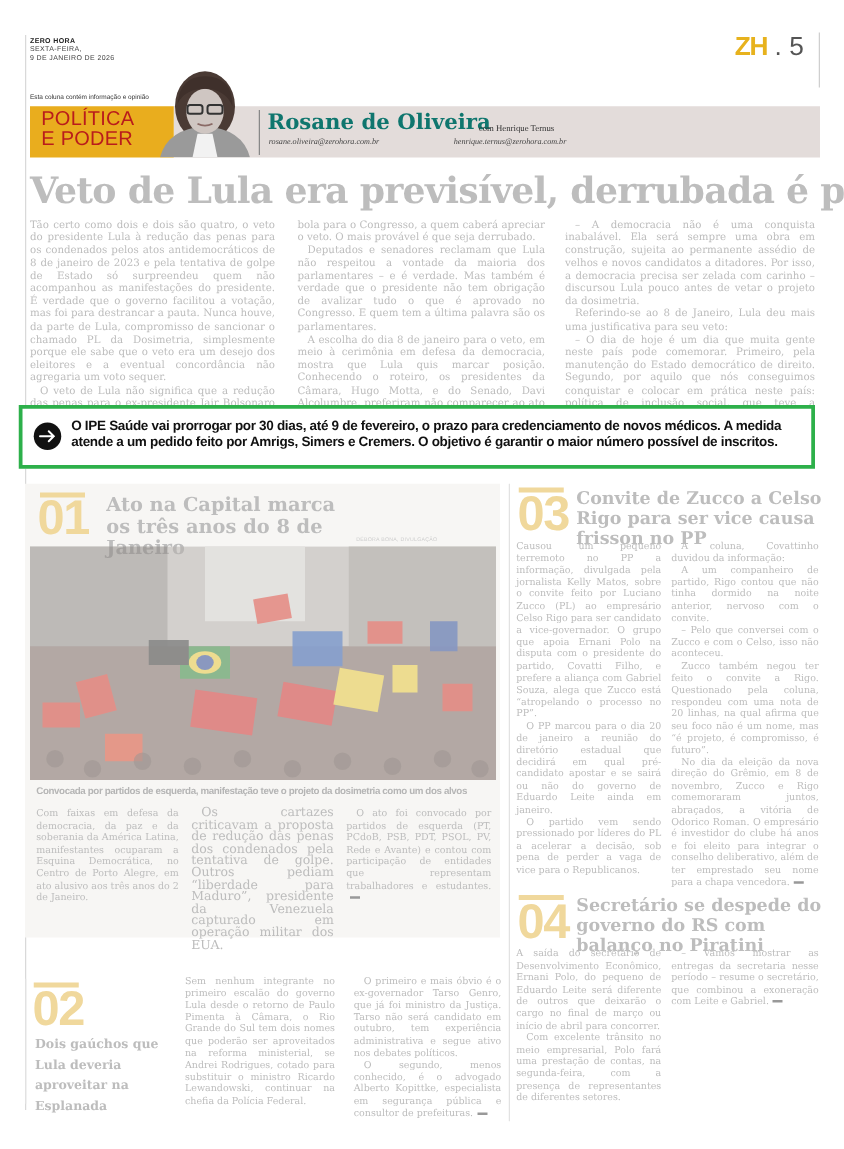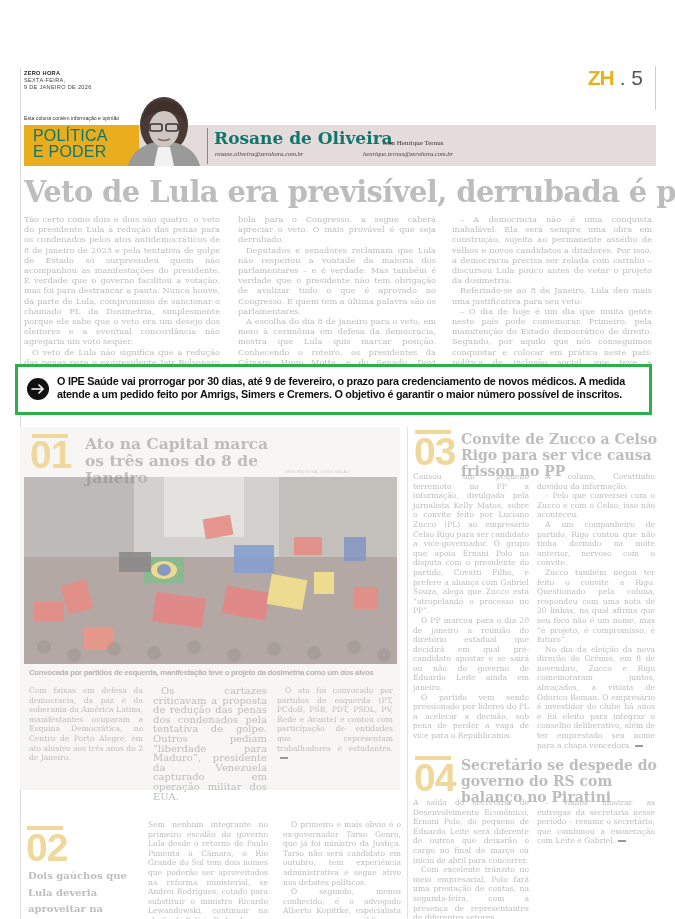--- a/index.html
+++ b/index.html
@@ -1,35 +1,35 @@
 <!DOCTYPE html>
 <html><head>
 <meta charset="utf-8">
 <style>
   html, body { margin: 0; padding: 0; background: #ffffff; }
   body { width: 675px; height: 919px; position: relative; overflow: hidden; font-family: "DejaVu Serif", serif; color: #b9b9b9; }
-  .abs { position: absolute; margin-top: 40px; }
+  .abs { position: absolute; }
   .sans { font-family: "Liberation Sans", sans-serif; }
   .serif { font-family: "DejaVu Serif", serif; }
   .lserif { font-family: "Liberation Serif", serif; }
 
   
   .masthead { left: 24px; top: 30px; font-size: 5.6px; line-height: 7px; color: #444; letter-spacing: 0.3px; }
   .masthead .paper { font-weight: bold; color: #222; }
   .left-rule { left: 20px; top: 28px; width: 1px; height: 860px; background: #d9d9d9; }
   .zh { right: 32px; top: 26px; font-size: 21px; line-height: 24px; }
   .zh .logo { color: #e7b21d; font-weight: 900; letter-spacing: -1px; }
   .zh .dot { color: #555; font-weight: 300; }
   .zh .pg { color: #555; font-weight: 300; }
   .right-rule { left: 655px; top: 26px; width: 1px; height: 44px; background: #cfcfcf; }
 
   
   .disclaimer { left: 24px; top: 75px; font-size: 5.2px; color: #333; }
   .banner-yellow { left: 24px; top: 85px; width: 115px; height: 41px; background: #e9ad1e; }
-  .banner-title { left: 33px; top: 88px; font-size: 16px; line-height: 16px; color: #0f766e; letter-spacing: 0.2px; }
+  .banner-title { left: 33px; top: 88px; font-size: 16px; line-height: 16px; color: #b91c1c; letter-spacing: 0.2px; }
   .banner-grey { left: 139px; top: 85px; width: 517px; height: 41px; background: #e3dcda; }
   .photo { left: 120px; top: 55px; width: 86px; height: 71px; overflow: hidden; }
   .vsep { left: 207px; top: 88px; width: 1px; height: 36px; background: #888; }
   .author { left: 214px; top: 89px; font-size: 17px; font-weight: bold; color: #0f766e; line-height: 18px; }
   .author-email { left: 215px; top: 110px; font-size: 6.5px; font-style: italic; color: #444; }
   .co { left: 363px; top: 99px; font-size: 7px; color: #333; padding-left: 20px; }
   .co-email { left: 363px; top: 110px; font-size: 6.5px; font-style: italic; color: #444; }
 
   
   .headline { left: 24px; top: 134px; font-size: 29px; font-weight: bold; color: #bdbdbd; letter-spacing: -0.6px; white-space: nowrap; line-height: 36px; }
@@ -93,21 +93,21 @@
 <div class="abs author-email lserif">rosane.oliveira@zerohora.com.br</div>
 <div class="abs co lserif">com Henrique Ternus</div>
 <div class="abs co-email lserif">henrique.ternus@zerohora.com.br</div>
 
 <div class="abs headline serif">Veto de Lula era previsível, derrubada é provável</div>
 <div class="abs col serif" style="left:24px; top:174px; width:196px;">
   <p class="noind">Tão certo como dois e dois são quatro, o veto do presidente Lula à redução das penas para os condenados pelos atos antidemocráticos de 8 de janeiro de 2023 e pela tentativa de golpe de Estado só surpreendeu quem não acompanhou as manifestações do presidente. É verdade que o governo facilitou a votação, mas foi para destrancar a pauta. Nunca houve, da parte de Lula, compromisso de sancionar o chamado PL da Dosimetria, simplesmente porque ele sabe que o veto era um desejo dos eleitores e a eventual concordância não agregaria um voto sequer.</p>
   <p>O veto de Lula não significa que a redução das penas para o ex-presidente Jair Bolsonaro e outros condenados tenha sido sepultada. Lula devolveu a</p>
 </div>
 <div class="abs col serif" style="left:238px; top:174px; width:198px;">
-  <p class="noind">bola para o Congresso, a segue caberá apreciar o veto. O mais provável é que seja derrubado.</p>
+  <p class="noind">bola para o Congresso, a quem caberá apreciar o veto. O mais provável é que seja derrubado.</p>
   <p>Deputados e senadores reclamam que Lula não respeitou a vontade da maioria dos parlamentares – e é verdade. Mas também é verdade que o presidente não tem obrigação de avalizar tudo o que é aprovado no Congresso. E quem tem a última palavra são os parlamentares.</p>
   <p>A escolha do dia 8 de janeiro para o veto, em meio à cerimônia em defesa da democracia, mostra que Lula quis marcar posição. Conhecendo o roteiro, os presidentes da Câmara, Hugo Motta, e do Senado, Davi Alcolumbre, preferiram não comparecer ao ato no Palácio do Planalto.</p>
 </div>
 <div class="abs col serif" style="left:452px; top:174px; width:200px;">
   <p>– A democracia não é uma conquista inabalável. Ela será sempre uma obra em construção, sujeita ao permanente assédio de velhos e novos candidatos a ditadores. Por isso, a democracia precisa ser zelada com carinho – discursou Lula pouco antes de vetar o projeto da dosimetria.</p>
   <p>Referindo-se ao 8 de Janeiro, Lula deu mais uma justificativa para seu veto:</p>
   <p><span>– O dia de hoje é um dia que muita gente neste país pode comemorar. Primeiro, pela manutenção do Estado democrático de direito. Segundo, por aquilo que nós conseguimos conquistar e colocar em prática neste país: política de inclusão social, que teve a participação de todos vocês.</span><span class="end"></span></p>
 </div>
 
 <div class="abs hl-box"></div>
@@ -190,22 +190,22 @@
 <div class="abs numbar" style="left:415px; top:390px; width:36px;"></div>
 <div class="abs num sans" style="left:414px; top:397px;">03</div>
 <div class="abs story-title serif" style="left:461px; top:391px; width:200px; font-size:14px; line-height:16px;">Convite de Zucco a Celso Rigo para ser vice causa frisson no PP</div>
 <div class="abs col serif" style="left:413px; top:432px; width:116px; font-size:7.6px; line-height:9.6px;">
   <p class="noind">Causou um pequeno terremoto no PP a informação, divulgada pela jornalista Kelly Matos, sobre o convite feito por Luciano Zucco (PL) ao empresário Celso Rigo para ser candidato a vice-governador. O grupo que apoia Ernani Polo na disputa com o presidente do partido, Covatti Filho, e prefere a aliança com Gabriel Souza, alega que Zucco está “atropelando o processo no PP”.</p>
   <p>O PP marcou para o dia 20 de janeiro a reunião do diretório estadual que decidirá em qual pré-candidato apostar e se sairá ou não do governo de Eduardo Leite ainda em janeiro.</p>
   <p>O partido vem sendo pressionado por líderes do PL a acelerar a decisão, sob pena de perder a vaga de vice para o Republicanos.</p>
 </div>
 <div class="abs col serif" style="left:537px; top:432px; width:118px; font-size:7.6px; line-height:9.6px;">
   <p>À coluna, Covattinho duvidou da informação:</p>
+  <p>A um companheiro de partido, Rigo contou que não tinha dormido na noite anterior, nervoso com o convite.</p>
   <p>– Pelo que conversei com o Zucco e com o Celso, isso não aconteceu.</p>
-  <p>A um companheiro de partido, Rigo contou que não tinha dormido na noite anterior, nervoso com o convite.</p>
   <p>Zucco também negou ter feito o convite a Rigo. Questionado pela coluna, respondeu com uma nota de 20 linhas, na qual afirma que seu foco não é um nome, mas “é projeto, é compromisso, é futuro”.</p>
   <p><span>No dia da eleição da nova direção do Grêmio, em 8 de novembro, Zucco e Rigo comemoraram juntos, abraçados, a vitória de Odorico Roman. O empresário é investidor do clube há anos e foi eleito para integrar o conselho deliberativo, além de ter emprestado seu nome para a chapa vencedora.</span><span class="end"></span></p>
 </div>
 
 <div class="abs numbar" style="left:415px; top:716px; width:36px;"></div>
 <div class="abs num sans" style="left:414px; top:723px;">04</div>
 <div class="abs story-title serif" style="left:461px; top:717px; width:205px; font-size:14px; line-height:16px;">Secretário se despede do governo do RS com balanço no Piratini</div>
 <div class="abs col serif" style="left:413px; top:758px; width:116px; font-size:7.6px; line-height:9.6px;">
   <p class="noind">A saída do secretário de Desenvolvimento Econômico, Ernani Polo, do pequeno de Eduardo Leite será diferente de outros que deixarão o cargo no final de março ou início de abril para concorrer.</p>
   <p>Com excelente trânsito no meio empresarial, Polo fará uma prestação de contas, na segunda-feira, com a presença de representantes de diferentes setores.</p>

